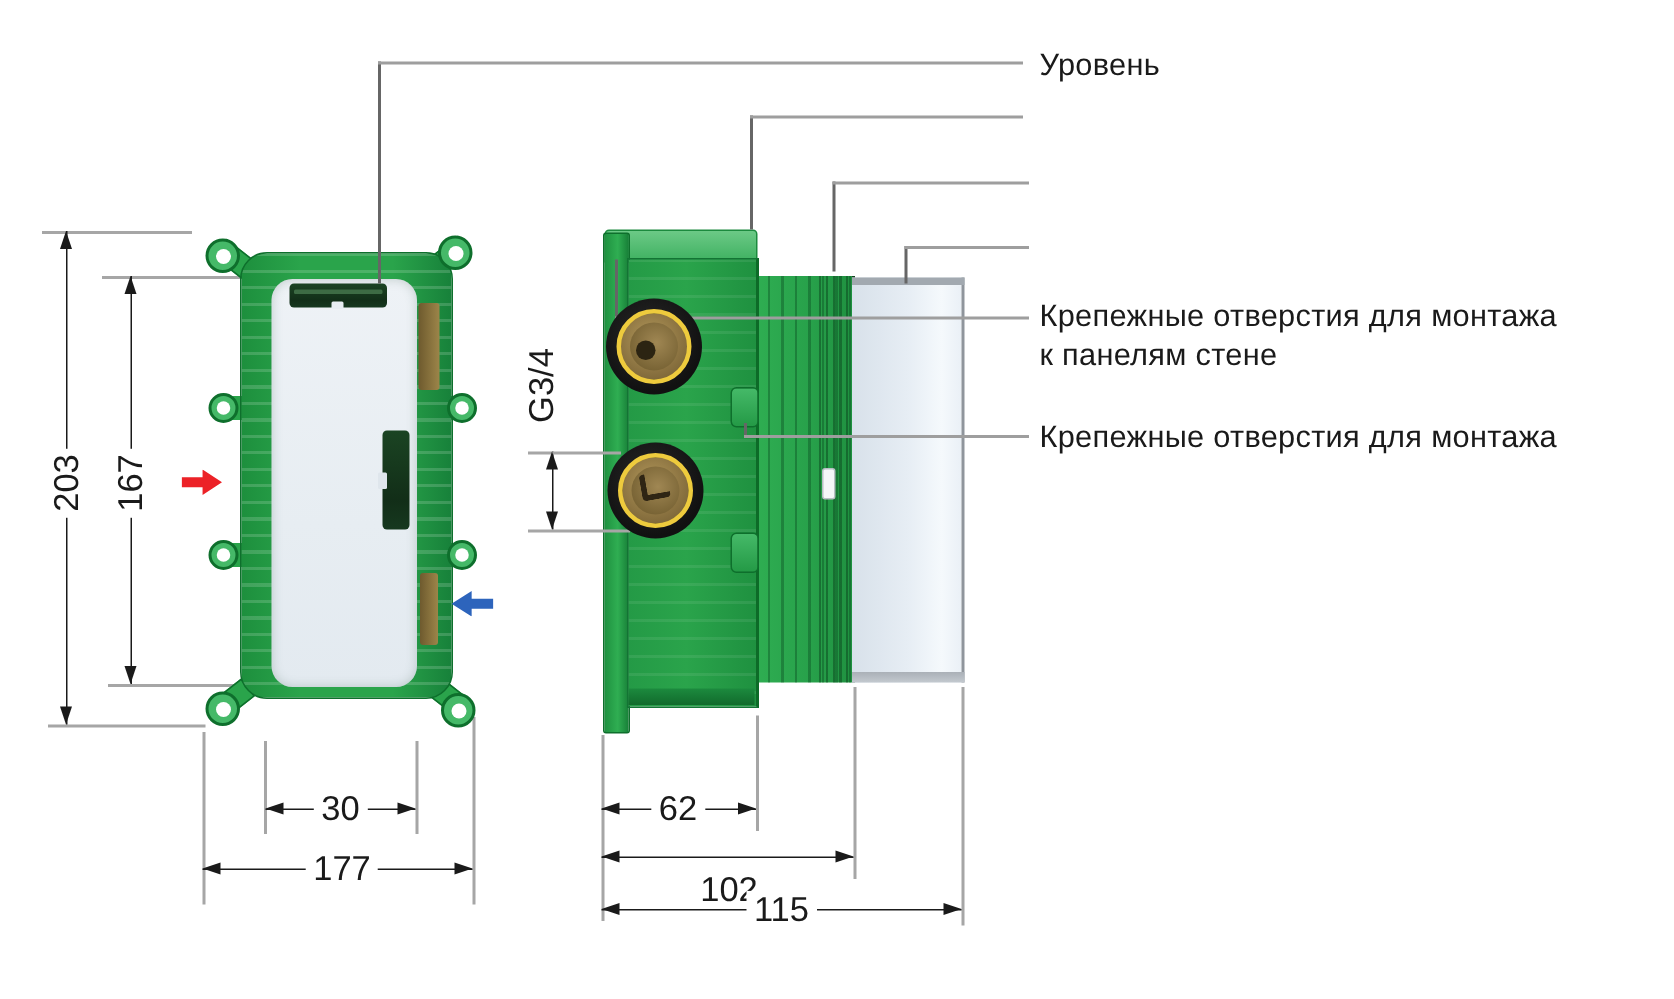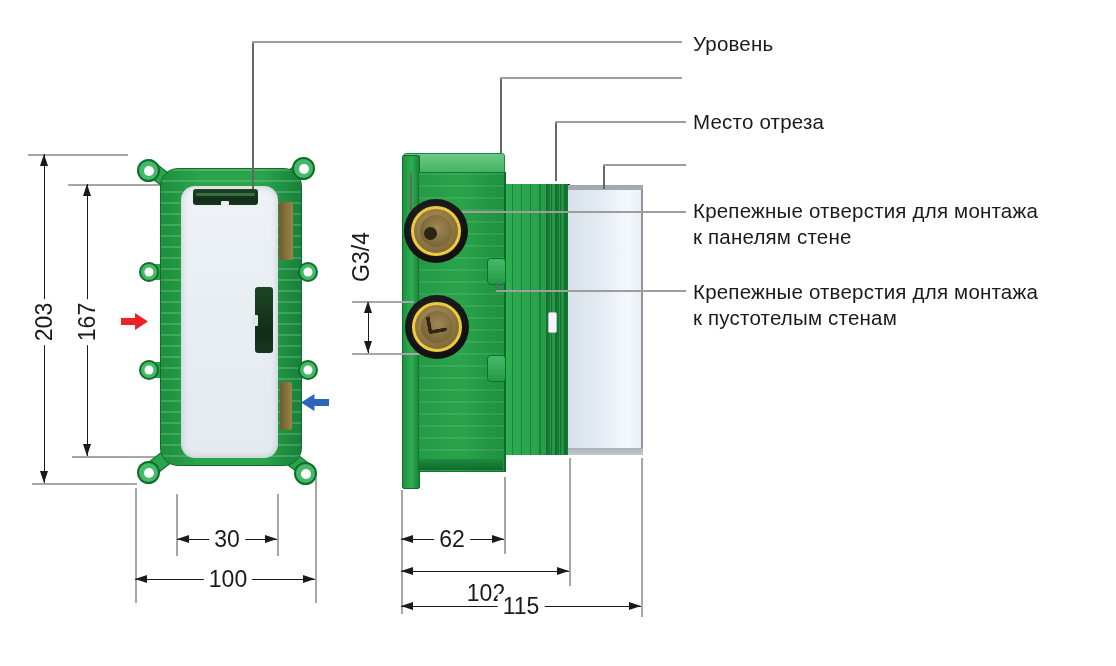--- a/index.html
+++ b/index.html
@@ -175,28 +175,26 @@
   <div class="leader-v" style="left:555px;top:121px;height:60px;"></div>
   <div class="leader-h" style="left:555px;top:121px;width:131px;"></div>
   <div class="leader-v" style="left:603px;top:164px;height:25px;"></div>
   <div class="leader-h" style="left:603px;top:164px;width:83px;"></div>
   <div class="leader-v" style="left:410px;top:173px;height:39px;"></div>
   <div class="leader-h" style="left:410px;top:211px;width:276px;"></div>
   <div class="leader-v" style="left:496px;top:282px;height:9px;"></div>
   <div class="leader-h" style="left:496px;top:290px;width:190px;"></div>
 
   <div class="callout" style="top:31px;">Уровень</div>
-  <div class="callout" style="top:109px;">Место отреза</div>
   <div class="callout" style="top:198px;">
     <div>Крепежные отверстия для монтажа</div>
     <div>к панелям стене</div>
   </div>
   <div class="callout" style="top:279px;">
     <div>Крепежные отверстия для монтажа</div>
-    <div>к пустотелым стенам</div>
   </div>
 
   <div class="extline" style="left:28px;top:154px;width:100px;height:1.5px;"></div>
   <div class="extline" style="left:68px;top:184px;width:102px;height:1.5px;"></div>
   <div class="extline" style="left:72px;top:456px;width:90px;height:1.5px;"></div>
   <div class="extline" style="left:32px;top:483px;width:105px;height:1.5px;"></div>
   <div class="extline" style="left:135px;top:488px;width:1.5px;height:115px;"></div>
   <div class="extline" style="left:176px;top:494px;width:1.5px;height:62px;"></div>
   <div class="extline" style="left:277px;top:494px;width:1.5px;height:62px;"></div>
   <div class="extline" style="left:315px;top:478px;width:1.5px;height:125px;"></div>
@@ -212,21 +210,21 @@
   <div class="dimtext rot" style="left:87px;top:322px;">167</div>
 
   <div class="dimline" style="left:177px;top:538.5px;width:100px;height:1.5px;"></div>
   <div class="ah ah-left" style="left:177px;top:534.5px;"></div>
   <div class="ah ah-right" style="left:265px;top:534.5px;"></div>
   <div class="dimtext" style="left:227px;top:539px;">30</div>
 
   <div class="dimline" style="left:135px;top:578.5px;width:180px;height:1.5px;"></div>
   <div class="ah ah-left" style="left:135px;top:574.5px;"></div>
   <div class="ah ah-right" style="left:303px;top:574.5px;"></div>
-  <div class="dimtext" style="left:228px;top:579px;">100</div>
+  <div class="dimtext" style="left:228px;top:579px;">177</div>
 
   <div class="extline" style="left:352px;top:301px;width:62px;height:1.5px;z-index:5;"></div>
   <div class="extline" style="left:352px;top:353px;width:68px;height:1.5px;z-index:5;"></div>
   <div class="dimline" style="left:367.5px;top:301px;width:1.5px;height:52px;"></div>
   <div class="ah ah-up" style="left:364px;top:301px;"></div>
   <div class="ah ah-down" style="left:364px;top:341px;"></div>
   <div class="dimtext rot" style="left:361px;top:257px;background:transparent;">G3/4</div>
 
   <div class="extline" style="left:401px;top:490px;width:1.5px;height:124px;"></div>
   <div class="extline" style="left:504px;top:477px;width:1.5px;height:77px;"></div>

